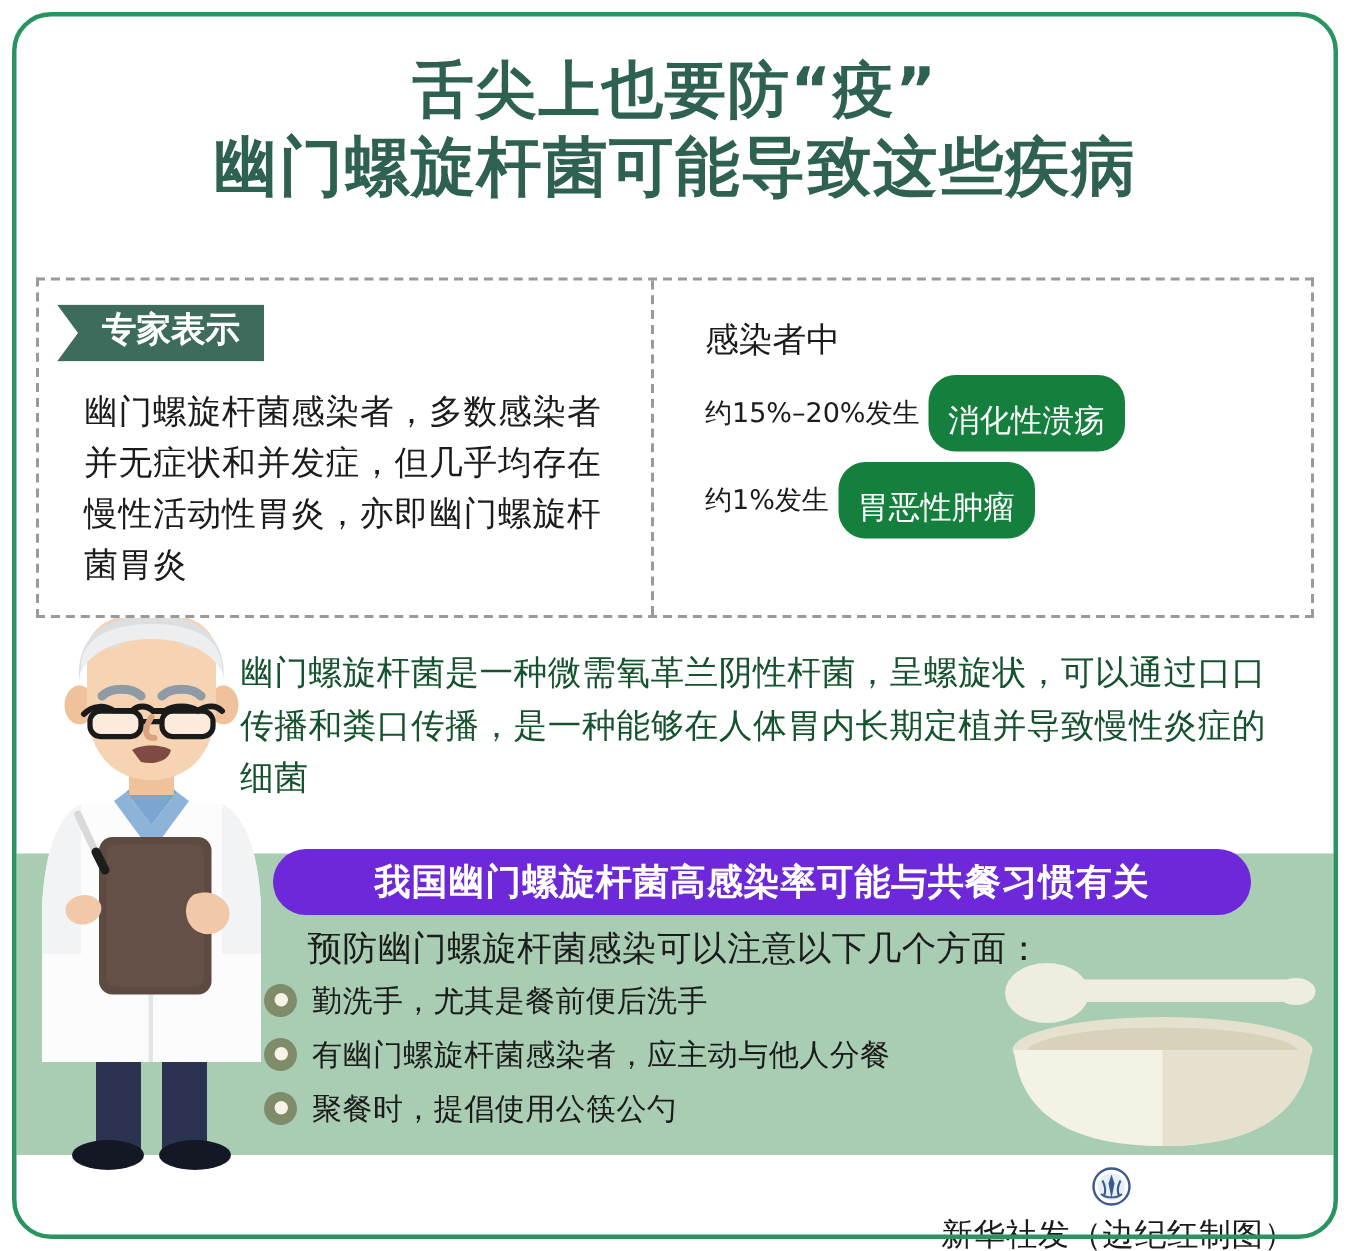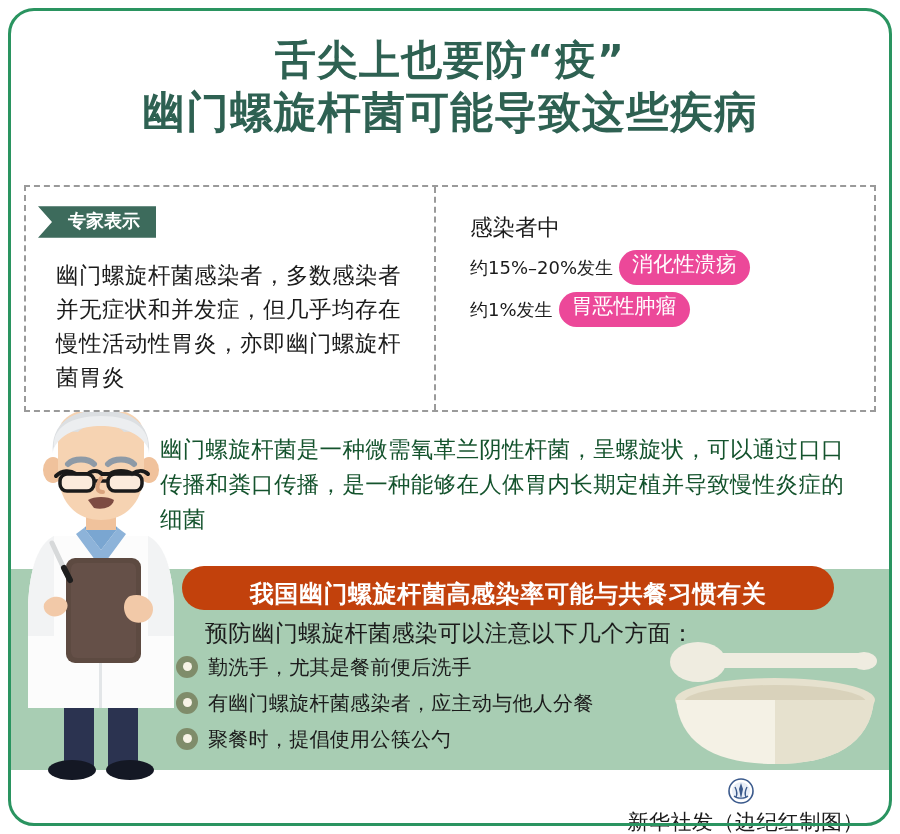--- a/index.html
+++ b/index.html
@@ -36,60 +36,60 @@
   .dash-divider{
     position:absolute;left:434px;top:187px;width:0;height:223px;
     border-left:2px dashed #9a9a9a;z-index:13;
   }
   
   .ribbon{
     position:absolute;left:38px;top:203px;height:38px;z-index:14;
     display:flex;align-items:center;
   }
   .ribbon-body{
-    background:#3d6b5c;color:#ffffff;font-size:18px;font-weight:bold;
+    background:#3d6b5c;color:#ffffff;font-size:23px;font-weight:bold;
     padding:3px 16px 5px 30px;line-height:1.3;
     clip-path:polygon(0% 0%,100% 0%,100% 100%,0% 100%,14px 50%);
     font-family:"DejaVu Sans","Liberation Sans",sans-serif;
   }
   .left-para{
     position:absolute;left:56px;top:258px;width:360px;z-index:14;
     font-size:22.5px;line-height:34px;color:#1b1b1b;letter-spacing:.5px;
     font-family:"DejaVu Sans","Liberation Sans",sans-serif;
   }
   
   .right-col{
     position:absolute;left:470px;top:212px;width:395px;z-index:14;
     font-family:"DejaVu Sans","Liberation Sans",sans-serif;
   }
   .rc-head{font-size:22.5px;color:#1b1b1b;line-height:30px;margin-bottom:8px;}
   .rc-row{display:flex;align-items:center;margin-bottom:7px;white-space:nowrap;}
   .rc-text{font-size:18px;color:#1b1b1b;line-height:30px;}
   .pill{
-    background:#ec4899;color:#fff;font-size:21px;line-height:1;
-    border-radius:18px;padding:4px 13px 10px 13px;margin-left:6px;display:inline-block;
+    background:#15803d;color:#fff;font-size:21px;line-height:1;
+    border-radius:18px;padding:20px 13px 10px 13px;margin-left:6px;display:inline-block;
   }
 
   
   .band{
     position:absolute;left:11px;top:569px;width:878px;height:201px;
     background:#a8cdb3;z-index:4;
   }
 
   
   .mid-para{
     position:absolute;left:160px;top:432px;width:700px;z-index:14;
     font-size:22.5px;line-height:35px;color:#14532d;letter-spacing:.3px;
     font-family:"DejaVu Sans","Liberation Sans",sans-serif;
   }
   
   .hl-bar{
     position:absolute;left:182px;top:566px;width:652px;height:44px;
-    background:#c2410c;border-radius:22px;z-index:14;
-    display:flex;align-items:flex-end;justify-content:center;
+    background:#6d28d9;border-radius:22px;z-index:14;
+    display:flex;align-items:center;justify-content:center;
   }
   .hl-bar span{
     color:#fff;font-size:24px;font-weight:bold;letter-spacing:.6px;
     font-family:"DejaVu Sans","Liberation Sans",sans-serif;
   }
 
   
   .prev-head{
     position:absolute;left:205px;top:618px;z-index:16;
     font-size:23px;color:#1b1b1b;line-height:30px;letter-spacing:.3px;

